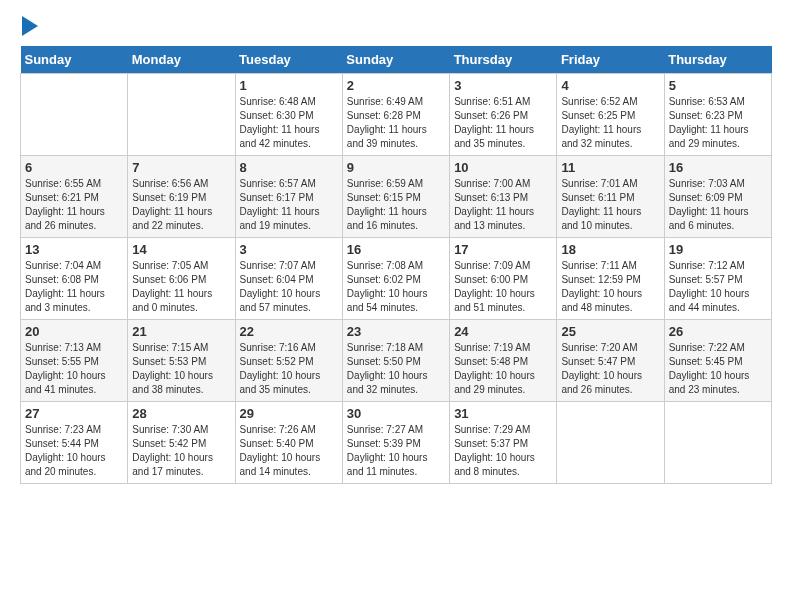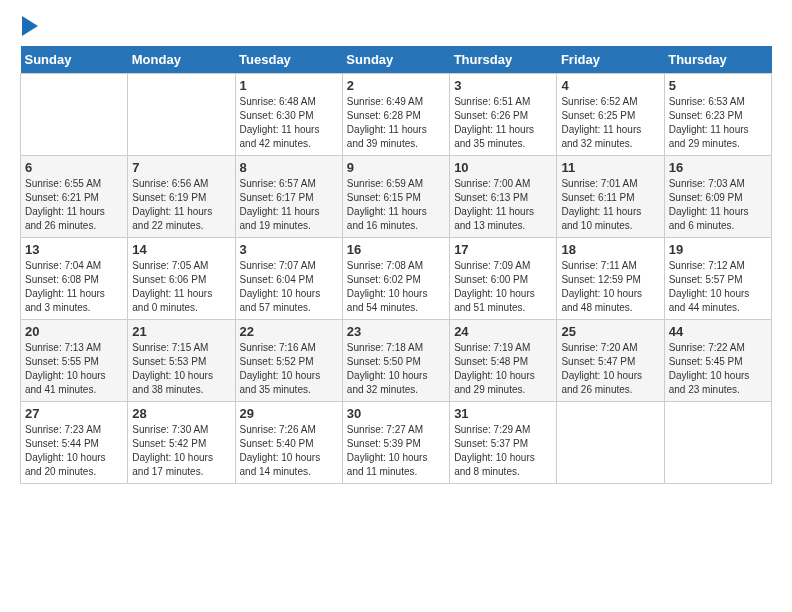--- a/index.html
+++ b/index.html
@@ -281,21 +281,21 @@
 Sunset: 5:48 PM
 Daylight: 10 hours and 29 minutes.</div>
         </td>
         <td>
           <span class="day-number">25</span>
           <div class="day-info">Sunrise: 7:20 AM
 Sunset: 5:47 PM
 Daylight: 10 hours and 26 minutes.</div>
         </td>
         <td>
-          <span class="day-number">44</span>
+          <span class="day-number">26</span>
           <div class="day-info">Sunrise: 7:22 AM
 Sunset: 5:45 PM
 Daylight: 10 hours and 23 minutes.</div>
         </td>
       </tr>
       <tr>
         <td>
           <span class="day-number">27</span>
           <div class="day-info">Sunrise: 7:23 AM
 Sunset: 5:44 PM

